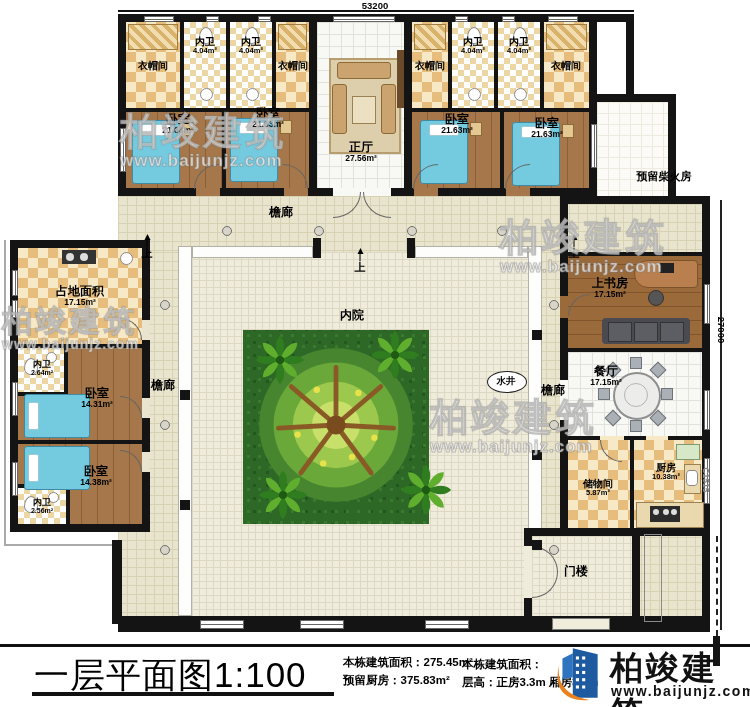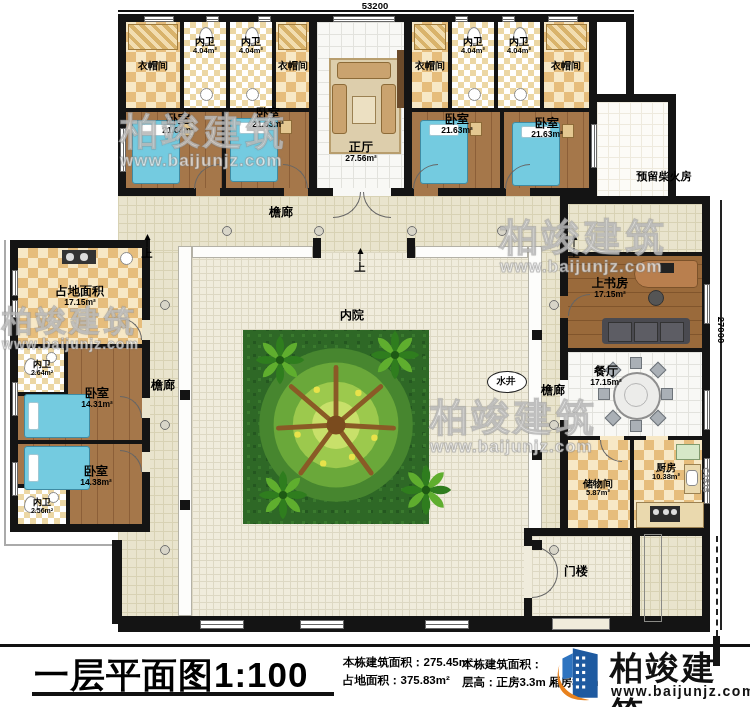--- a/index.html
+++ b/index.html
@@ -495,24 +495,24 @@
   <div class="wm" style="left:2px;top:305px">
       <span class="b" style="font-size:30px">柏竣建筑</span>
       <span class="u" style="font-size:14px">www.baijunjz.com</span>
     </div>
   <div class="wm" style="left:430px;top:398px">
       <span class="b">柏竣建筑</span>
       <span class="u">www.baijunjz.com</span>
     </div>
 
   <div class="abs" style="left:0;top:644px;width:750px;height:3px;background:#111"></div>
-  <div class="tb" style="left:34px;top:652px;font-size:35px;font-weight:700;color:#000;letter-spacing:1px">一层平面图1:100</div>
+  <div class="tb" style="left:34px;top:652px;font-size:35px;font-weight:400;color:#000;letter-spacing:1px">一层平面图1:100</div>
   <div class="abs tb" style="left:32px;top:692px;width:302px;height:4px;background:#111"></div>
   <div class="tb" style="left:343px;top:655px;font-size:11.5px;font-weight:bold;color:#000"><span>本栋建筑面积：</span><span>275.45m²</span></div>
-  <div class="tb" style="left:343px;top:673px;font-size:11.5px;font-weight:bold;color:#000"><span>占地面积：</span><span>375.83m²</span></div>
+  <div class="tb" style="left:343px;top:673px;font-size:11.5px;font-weight:bold;color:#000"><span>预留厨房：</span><span>375.83m²</span></div>
   <div class="tb" style="left:462px;top:657px;font-size:11.5px;font-weight:bold;color:#000"><span>本栋建筑面积：</span></div>
   <div class="tb" style="left:462px;top:675px;font-size:11.5px;font-weight:bold;color:#000"><span>层高：</span><span>正房3.3m 厢房3.0m</span></div>
   <svg class="tb" width="54" height="58" viewBox="0 0 52 56" style="left:552px;top:644px">
     <path d="M10 14 L20 9 L20 32 L10 34 Z" fill="#2e74c0"></path>
     <path d="M20 4 L44 10 L44 52 L20 52 Z" fill="#1e5aa0"></path>
     <g fill="#fff">
       <rect x="23" y="12" width="3" height="3"></rect>
         <rect x="29" y="12" width="3" height="3"></rect>
       <rect x="23" y="19" width="3" height="3"></rect>
         <rect x="29" y="19" width="3" height="3"></rect>

